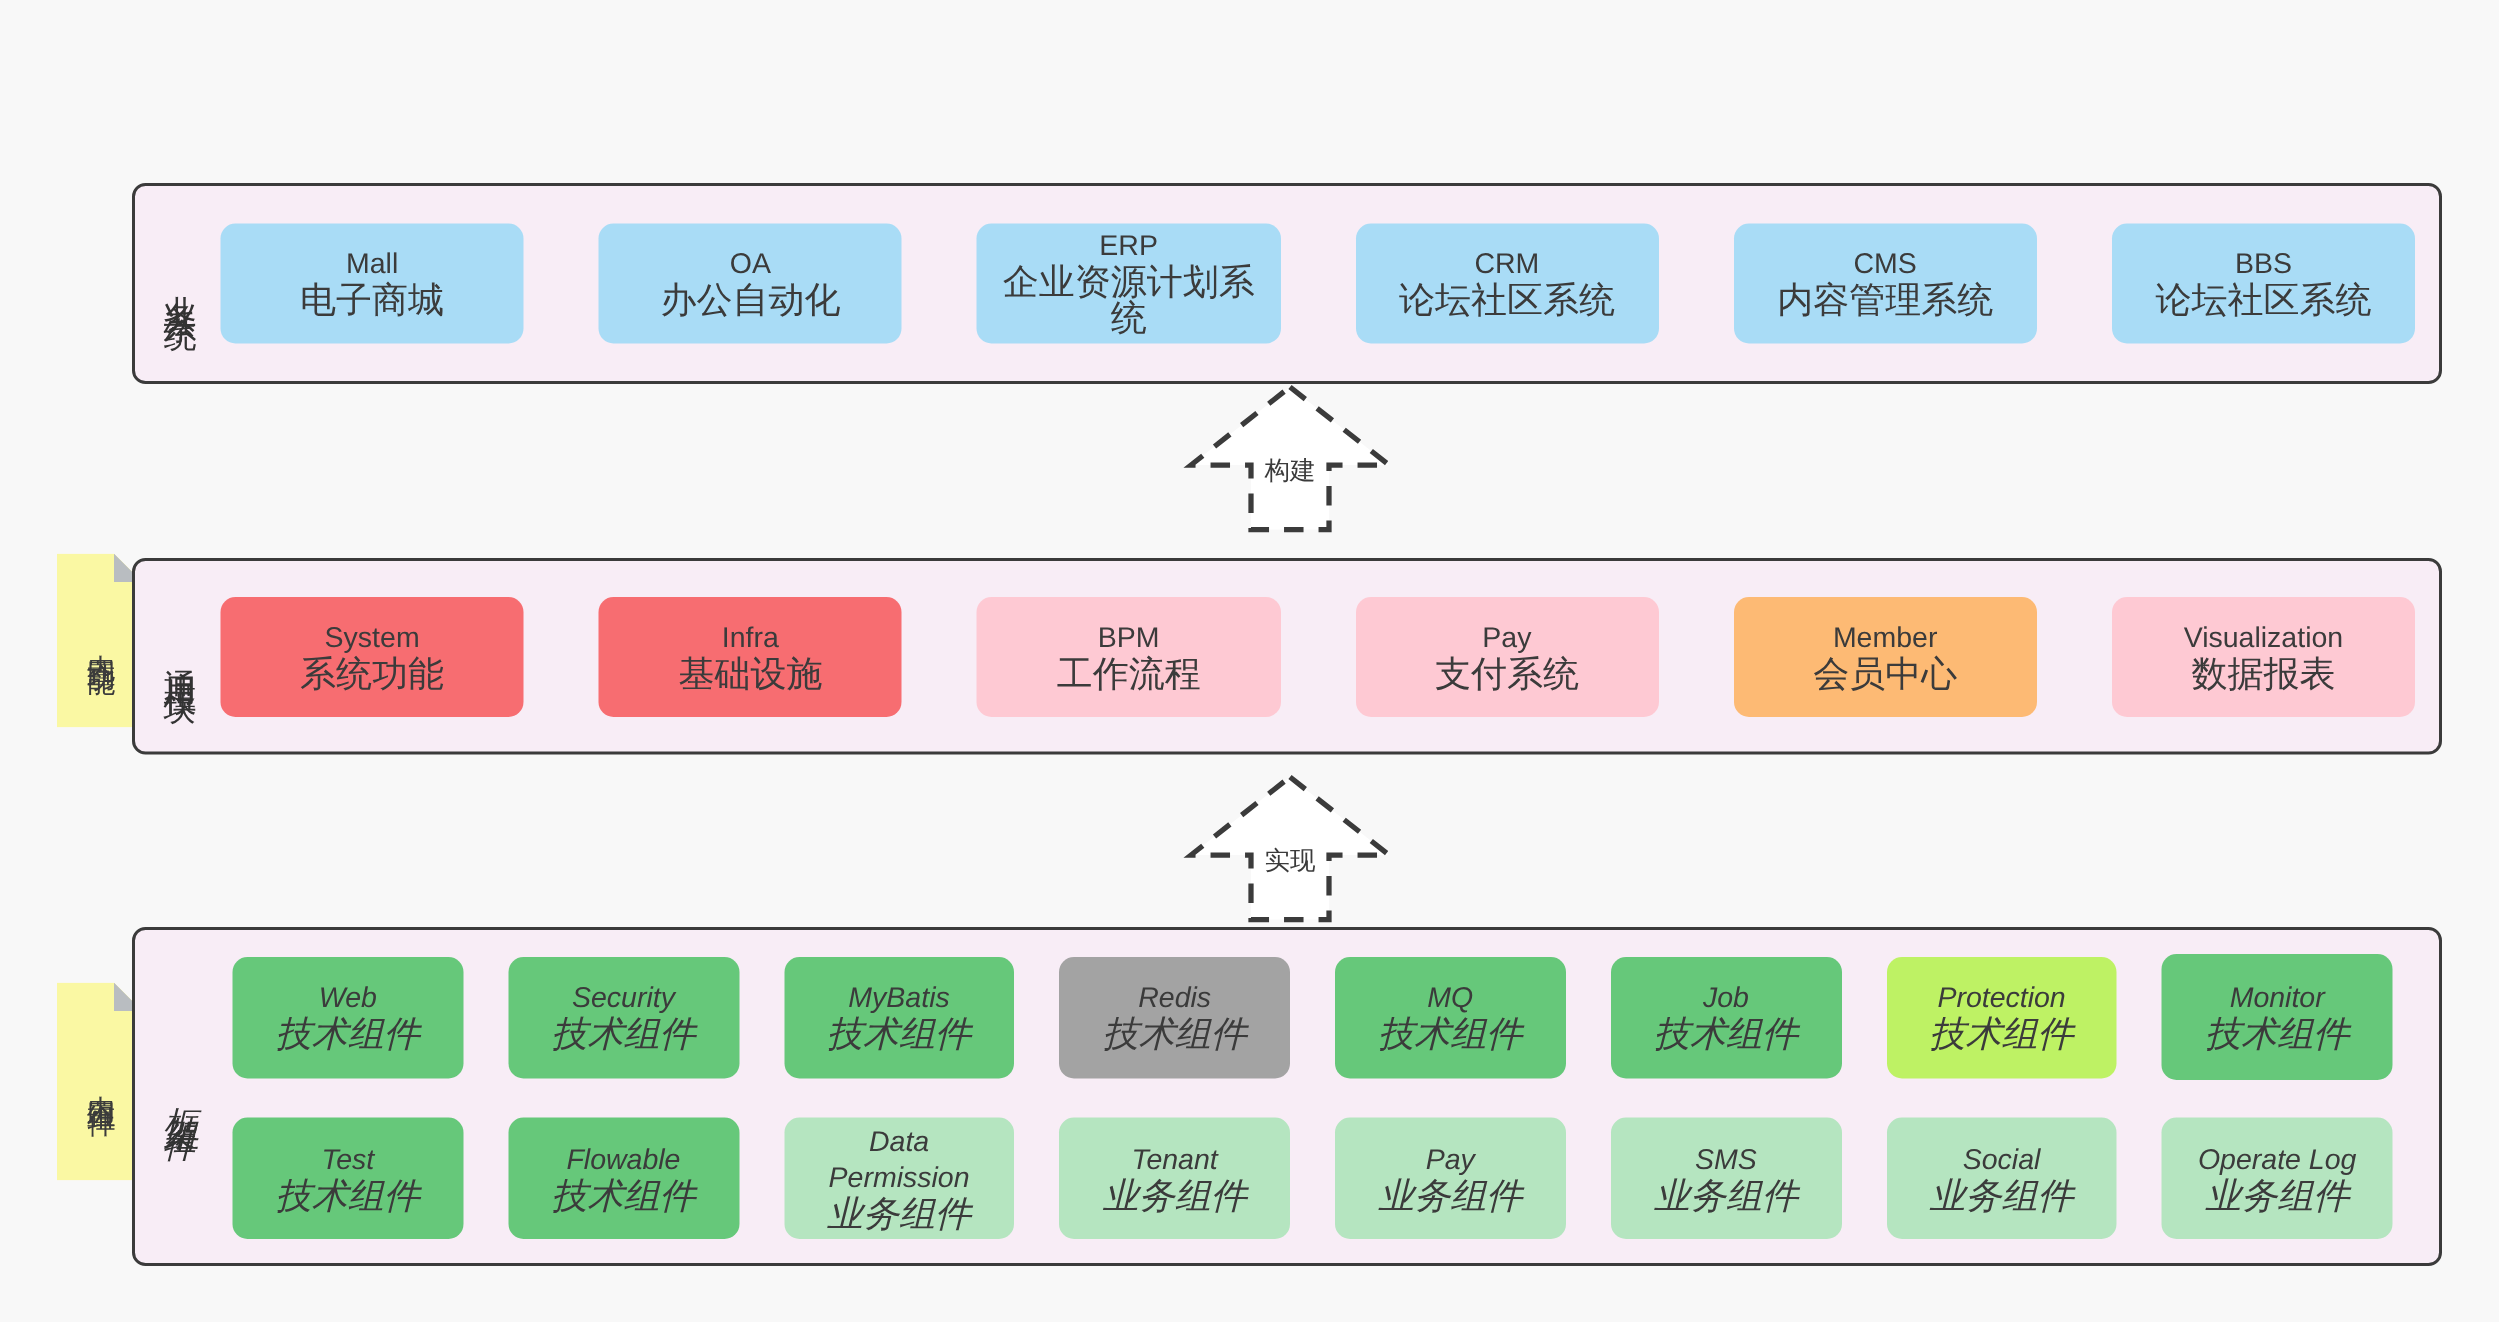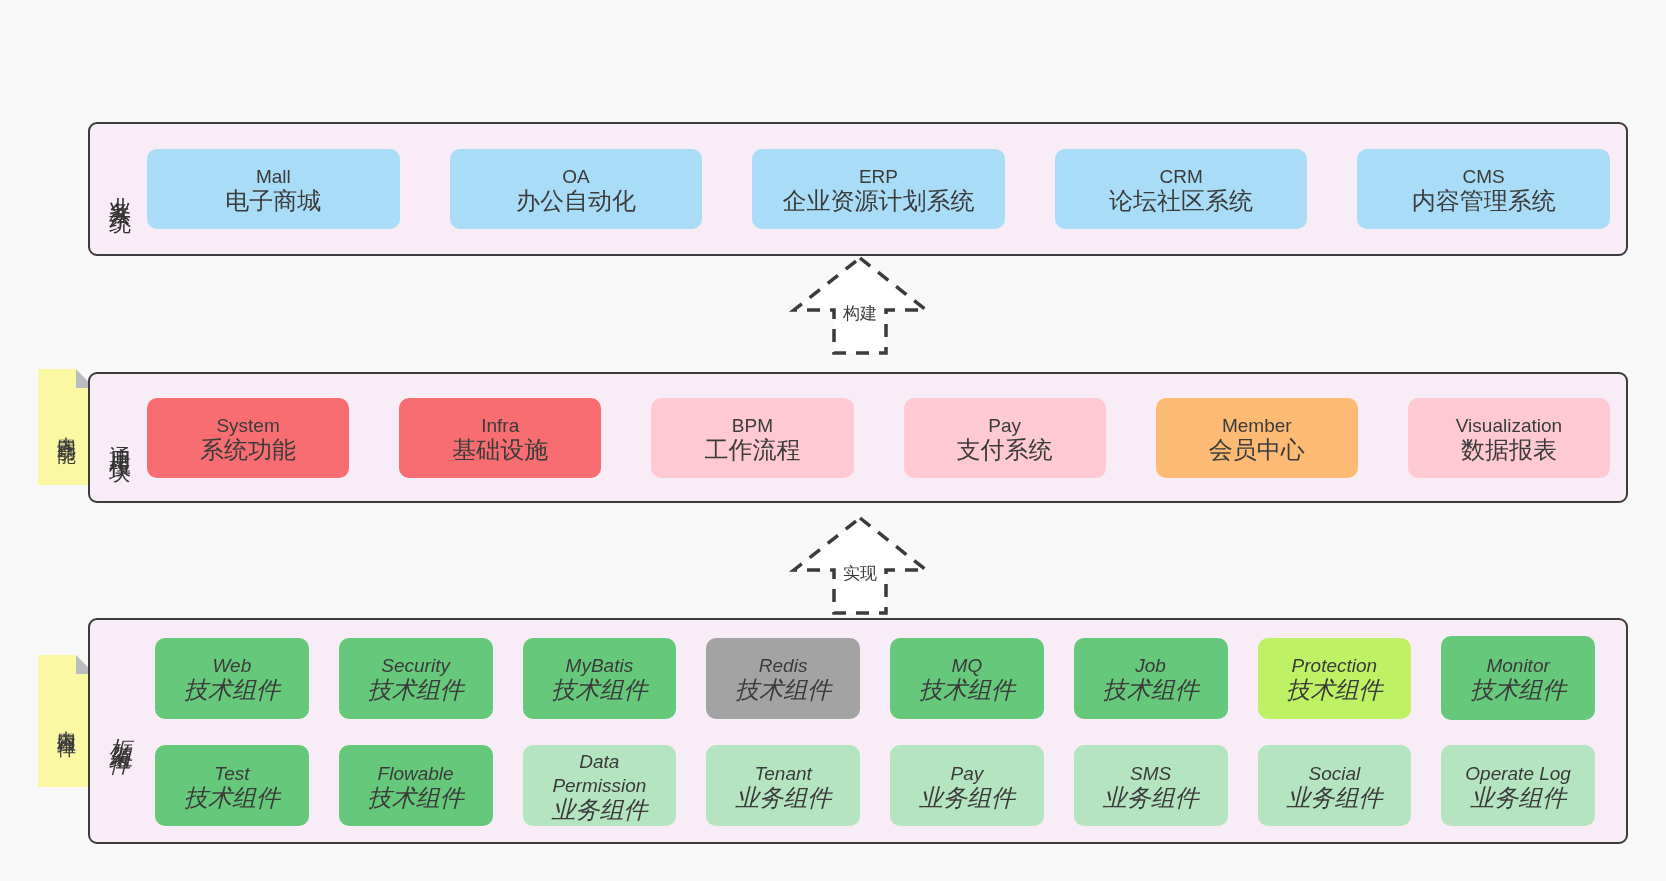--- a/index.html
+++ b/index.html
@@ -71,20 +71,24 @@
               <div class="box-zh">企业资源计划系统</div>
             </div>
             <div class="box" style="height: 80px; background: rgb(169, 220, 246);">
               <div class="box-en">CRM</div>
               <div class="box-zh">论坛社区系统</div>
             </div>
             <div class="box" style="height: 80px; background: rgb(169, 220, 246);">
               <div class="box-en">CMS</div>
               <div class="box-zh">内容管理系统</div>
             </div>
+            <div class="box" style="height: 80px; background: rgb(169, 220, 246);">
+              <div class="box-en">BBS</div>
+              <div class="box-zh">论坛社区系统</div>
+            </div>
           </div>
         </div>
       </div>
       <div class="sticky-tag" style="top: 369px; height: 116px; background: rgb(250, 248, 163);">
         <span class="tag-text">内置功能</span>
       </div>
       <div class="band" style="top: 372px; height: 131px;">
         <div class="side-label">通用模块</div>
         <div class="rows" style="left: 57px; right: 16px; row-gap: 0px;">
           <div class="row" style="gap: 50px;">

